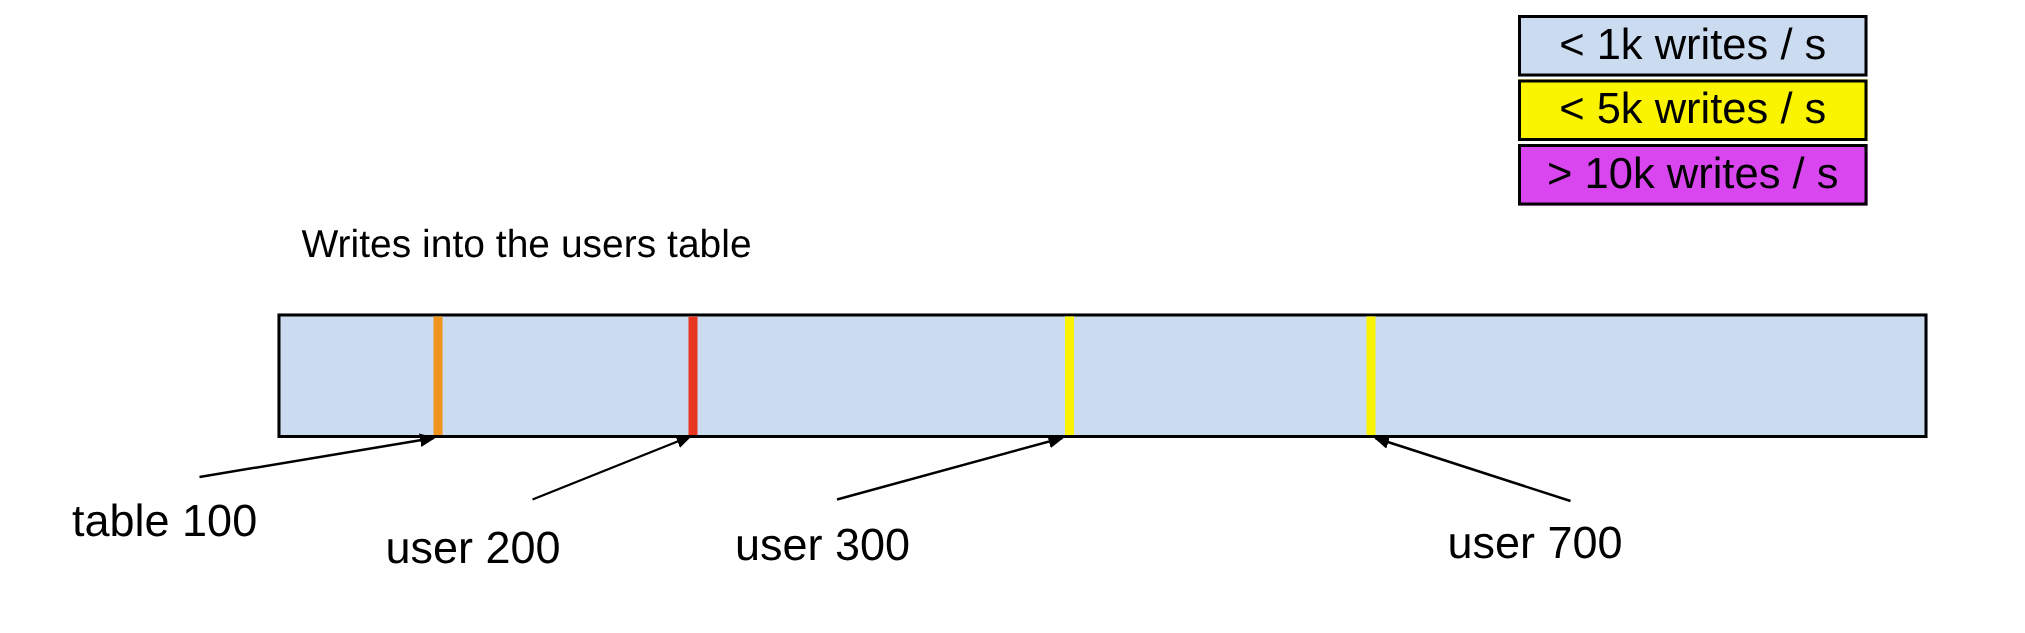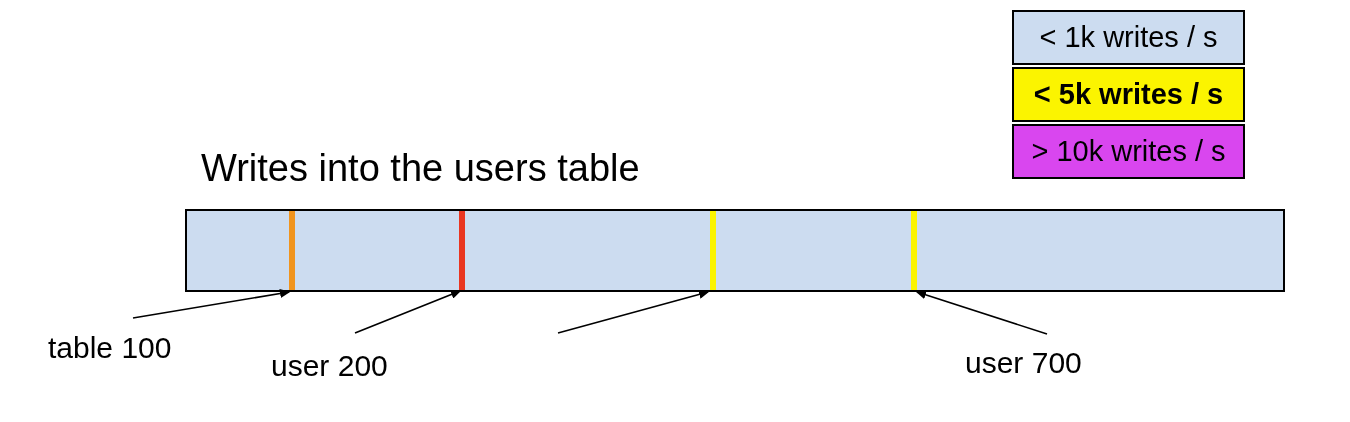--- a/index.html
+++ b/index.html
@@ -12,36 +12,36 @@
     height: 422px;
     background: #ffffff;
     overflow: hidden;
   }
 
   
   .diagram-title {
     position: absolute;
     left: 201px;
     top: 147px;
-    font-size: 38px;
+    font-size: 26px;
     white-space: nowrap;
   }
 
   
   .legend {
     position: absolute;
     left: 1012px;
     top: 10px;
     width: 233px;
     display: flex;
     flex-direction: column;
     gap: 2px;
   }
   .legend-row {
-    height: 55px;
+    height: 41px;
     border: 2px solid #000;
     display: flex;
     align-items: center;
     justify-content: center;
     font-size: 29px;
     white-space: nowrap;
   }
 
   
   .bar {
@@ -69,36 +69,36 @@
     pointer-events: none;
   }
 
   
   .user-label {
     position: absolute;
     font-size: 30px;
     white-space: nowrap;
   }
   .label-u100 { left: 48px;  top: 331px; }
-  .label-u200 { left: 271px; top: 349px; }
+  .label-u200 { left: 257px; top: 349px; }
   .label-u300 { left: 490px; top: 347px; }
   .label-u400 { left: 965px; top: 346px; }
 </style>
 </head>
 <body>
 
 <div class="canvas">
 
   <div class="diagram-title">Writes into the users table</div>
 
   <div class="legend">
     <div class="legend-row" style="background: rgb(204, 220, 240);">
       <span>&lt; 1k writes / s</span>
     </div>
-    <div class="legend-row" style="background: rgb(251, 244, 0); font-weight: bold;">
+    <div class="legend-row" style="background: rgb(251, 244, 0);">
       <span>&lt; 5k writes / s</span>
     </div>
     <div class="legend-row" style="background: #d946ef;">
       <span>&gt; 10k writes / s</span>
     </div>
   </div>
 
   <div class="bar" style="background: rgb(204, 220, 240);">
       <div class="marker" style="left: 102px; background: rgb(240, 148, 30);"></div>
       <div class="marker" style="left: 272px; background: rgb(233, 54, 32);"></div>
@@ -113,15 +113,16 @@
       </marker>
     </defs>
   <line x1="133" y1="318" x2="289" y2="292" stroke="#000" stroke-width="1.6" marker-end="url(#ah)"></line>
       <line x1="355" y1="333" x2="460" y2="291" stroke="#000" stroke-width="1.6" marker-end="url(#ah)"></line>
       <line x1="558" y1="333" x2="708" y2="292" stroke="#000" stroke-width="1.6" marker-end="url(#ah)"></line>
       <line x1="1047" y1="334" x2="917" y2="292" stroke="#000" stroke-width="1.6" marker-end="url(#ah)"></line>
     </svg>
 
   <div class="user-label label-u100">table 100</div>
   <div class="user-label label-u200">user 200</div>
+  <div class="user-label label-u300">user 300</div>
   <div class="user-label label-u400">user 700</div>
 
 </div>
 
 </body></html>

